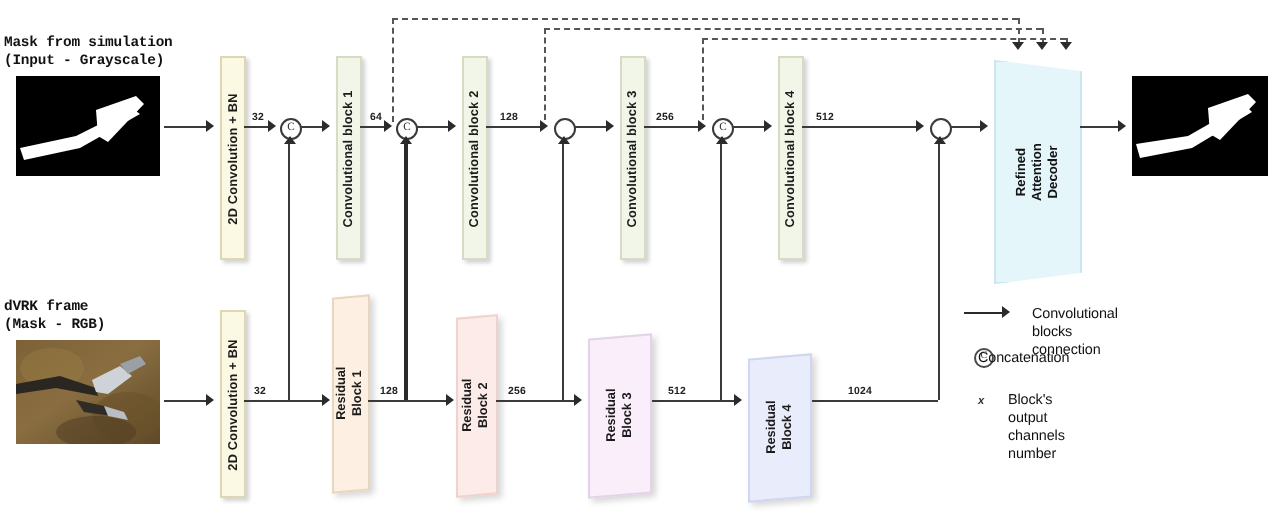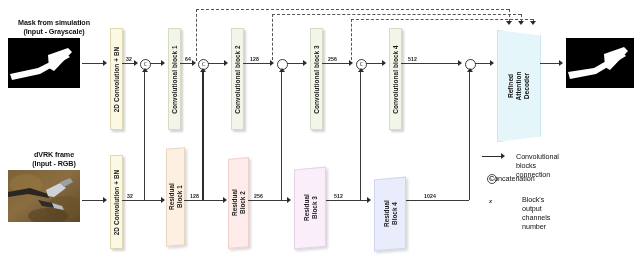--- a/index.html
+++ b/index.html
@@ -16,25 +16,26 @@
   
   .thumb{position:absolute;border:0;}
   .thumb-mask{background:#000;}
   .thumb-frame{background:#6b5435;}
 
   
   .caption{
     position:absolute;
     font-size:7.2px;
     line-height:9px;
-    text-align:center;
+    text-align:left;
     font-weight:600;
     letter-spacing:-0.1px;
     color:#111;
     white-space:pre-line;
+    font-family:Liberation Mono, monospace;
   }
 
   
   .vblock{
     position:absolute;
     border:1px solid #c9cfc2;
     box-shadow:1.5px 1.5px 2px rgba(0,0,0,0.18);
     display:flex;align-items:center;justify-content:center;
   }
   .vblock .vtext{
@@ -259,21 +260,21 @@
   <div class="dash-h" style="left:272px;top:14px;width:249px;"></div>
   <div class="dash-v" style="left:521px;top:14px;height:8px;"></div>
   <div class="arrowD" style="left:518px;top:21px;"></div>
 
   <div class="dash-v" style="left:351px;top:19px;height:41px;"></div>
   <div class="dash-h" style="left:351px;top:19px;width:182px;"></div>
   <div class="dash-v" style="left:533px;top:19px;height:3px;"></div>
   <div class="arrowD" style="left:530px;top:21px;"></div>
 
   <div class="caption" style="left:2px;top:150px;width:104px;">dVRK frame
-(Input - RGB)</div>
+(Mask - RGB)</div>
 
   <div class="thumb thumb-frame" style="left:8px;top:170px;width:72px;height:52px;">
     <svg width="72" height="52" viewBox="0 0 72 52" style="display:block;">
       <defs>
         <linearGradient id="tissue" x1="0" y1="0" x2="1" y2="1">
           <stop offset="0%" stop-color="#7d6238"></stop>
           <stop offset="45%" stop-color="#8a6e41"></stop>
           <stop offset="100%" stop-color="#5d4828"></stop>
         </linearGradient>
       </defs>
@@ -351,17 +352,17 @@
   <div class="legend">
 
     <div class="legend-arrow-line" style="left:482px;top:156px;width:20px;"></div>
     <div class="arrowR" style="left:501px;top:153px;"></div>
     <div class="legend-label" style="left:516px;top:152px;">Convolutional blocks connection</div>
 
     <div class="legend-concat" style="left:487px;top:174px;">C</div>
     <div class="legend-label" style="left:489px;top:174px;">Concatenation</div>
 
     <div class="legend-x" style="left:489px;top:198px;">x</div>
-    <div class="legend-label" style="left:522px;top:195px;">Block's output channels number</div>
+    <div class="legend-label" style="left:504px;top:195px;">Block's output channels number</div>
 
   </div>
 
 </div>
 
 </body></html>

